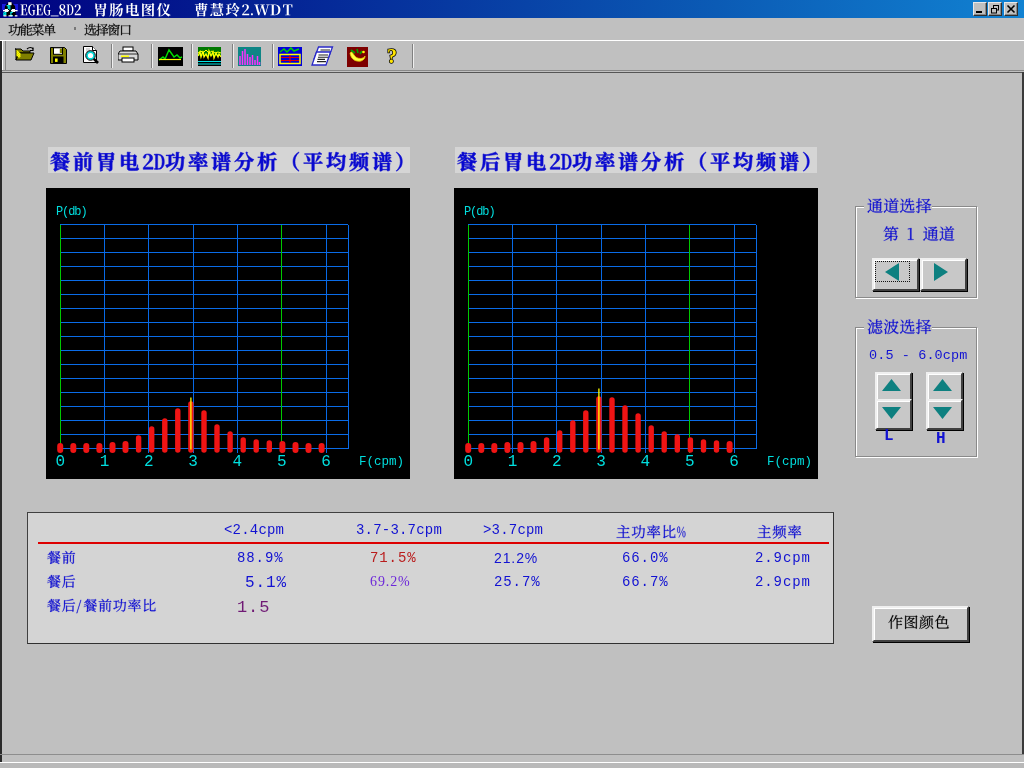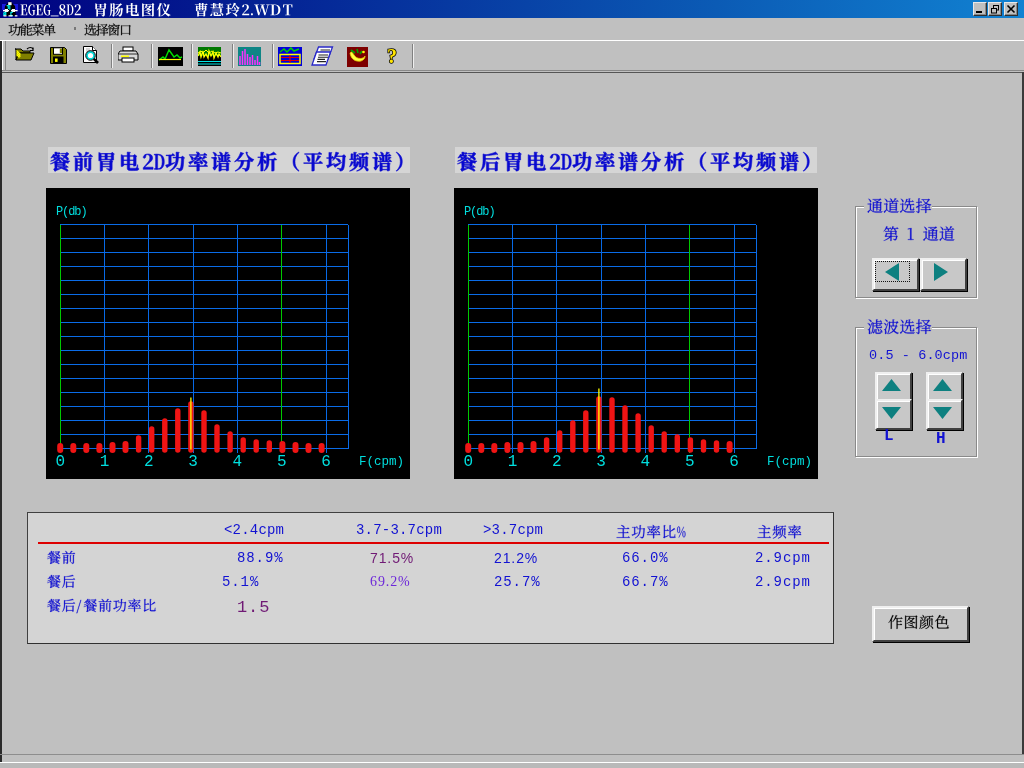--- a/index.html
+++ b/index.html
@@ -497,25 +497,25 @@
         <use href="#q51" transform="matrix(0.0140,0,0,-0.0140,14.70,14.70)"></use>
         <use href="#q52" transform="matrix(0.0140,0,0,-0.0140,29.40,14.70)"></use>
         <use href="#q49" transform="matrix(0.0140,0,0,-0.0140,36.40,14.70)"></use>
         <use href="#q50" transform="matrix(0.0140,0,0,-0.0140,51.10,14.70)"></use>
         <use href="#q17" transform="matrix(0.0140,0,0,-0.0140,65.80,14.70)"></use>
         <use href="#q45" transform="matrix(0.0140,0,0,-0.0140,80.50,14.70)"></use>
         <use href="#q46" transform="matrix(0.0140,0,0,-0.0140,95.20,14.70)"></use>
       </g>
     </svg>
 <div style="font-family:'Liberation Mono',monospace;color:#1212d2;position:absolute;white-space:pre;left:237.0px;top:549.5px;font-size:14.0px;letter-spacing:0.9px">88.9%</div>
-<div style="font-family:Liberation Sans, sans-serif;color:#701a75;position:absolute;white-space:pre;left:370.0px;top:549.5px;font-size:14.0px;letter-spacing:0.9px">71.5%</div>
+<div style="font-family:Liberation Mono, monospace;color:#b91c1c;position:absolute;white-space:pre;left:370.0px;top:549.5px;font-size:14.0px;letter-spacing:0.9px">71.5%</div>
 <div style="font-family:Liberation Sans, sans-serif;color:#1212d2;position:absolute;white-space:pre;left:494.0px;top:549.5px;font-size:14.0px;letter-spacing:0.9px">21.2%</div>
 <div style="font-family:'Liberation Mono',monospace;color:#1212d2;position:absolute;white-space:pre;left:622.0px;top:549.5px;font-size:14.0px;letter-spacing:0.9px">66.0%</div>
 <div style="font-family:'Liberation Mono',monospace;color:#1212d2;position:absolute;white-space:pre;left:755.0px;top:549.5px;font-size:14.0px;letter-spacing:0.9px">2.9cpm</div>
-<div style="font-family:'Liberation Mono',monospace;color:#1212d2;position:absolute;white-space:pre;left:222px;top:573.5px;font-size:14.0px;letter-spacing:0.9px">5.1%</div>
+<div style="font-family:'Liberation Mono',monospace;color:#1212d2;position:absolute;white-space:pre;left:245px;top:573.5px;font-size:16px;letter-spacing:0.9px">5.1%</div>
 <div style="font-family:Liberation Serif, serif;color:#6d28d9;position:absolute;white-space:pre;left:370.0px;top:573.5px;font-size:14.0px;letter-spacing:0.9px">69.2%</div>
 <div style="font-family:'Liberation Mono',monospace;color:#1212d2;position:absolute;white-space:pre;left:494.0px;top:573.5px;font-size:14.0px;letter-spacing:0.9px">25.7%</div>
 <div style="font-family:'Liberation Mono',monospace;color:#1212d2;position:absolute;white-space:pre;left:622.0px;top:573.5px;font-size:14.0px;letter-spacing:0.9px">66.7%</div>
 <div style="font-family:'Liberation Mono',monospace;color:#1212d2;position:absolute;white-space:pre;left:755.0px;top:573.5px;font-size:14.0px;letter-spacing:0.9px">2.9cpm</div>
 <div style="font-family:'Liberation Mono',monospace;color:#701a75;position:absolute;white-space:pre;left:237.0px;top:597.5px;font-size:17px;letter-spacing:0.9px">1.5</div>
 <div style="position:absolute;left:872px;top:606px;width:93px;height:32px;background:#c8c8c8;border:2px solid;border-color:#efefef #404040 #404040 #efefef;box-shadow:1px 1px 0 #000,inset 1px 1px 0 #fff"></div>
 <svg style="position:absolute;left:887.5px;top:611.8px;overflow:visible" width="64" height="20">
       <g fill="#000000" stroke="#000000" stroke-width="13.3">
         <use href="#q53" transform="matrix(0.0150,0,0,-0.0150,0.00,15.75)"></use>
         <use href="#q54" transform="matrix(0.0150,0,0,-0.0150,15.50,15.75)"></use>

